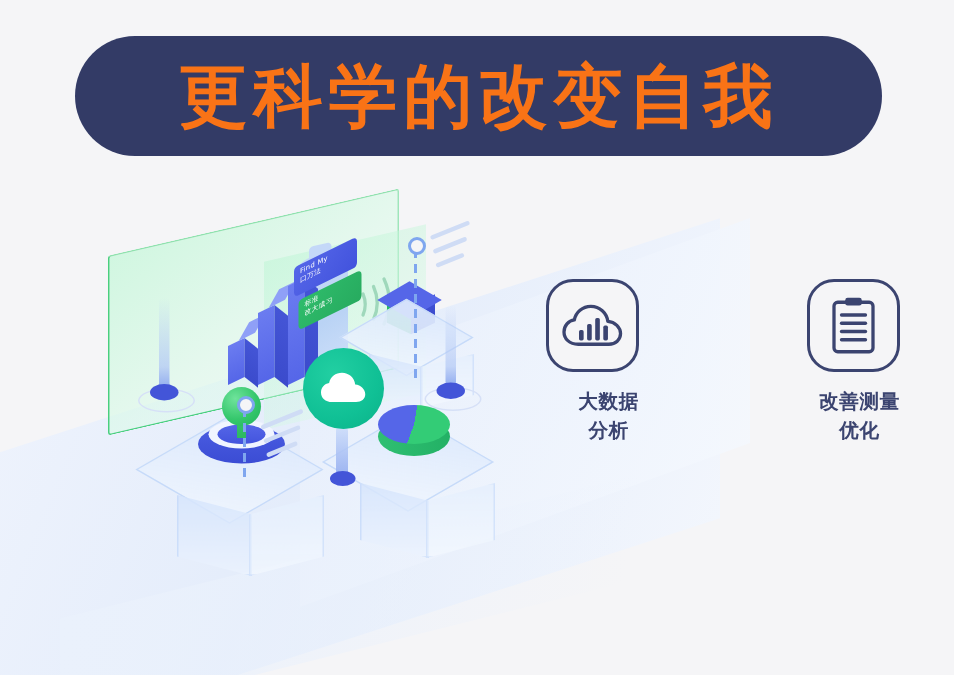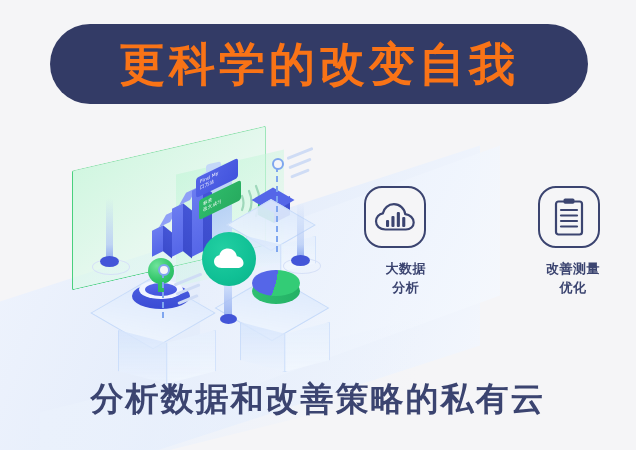--- a/index.html
+++ b/index.html
@@ -511,15 +511,14 @@
           </g>
         </svg>
       </div>
       <div class="feature-label">改善测量
 优化</div>
     </div>
 
 
   </div>
 
-  <div class="tagline">分析数据和改善策略的私有云</div>
 
 </div>
 
 </body></html>

